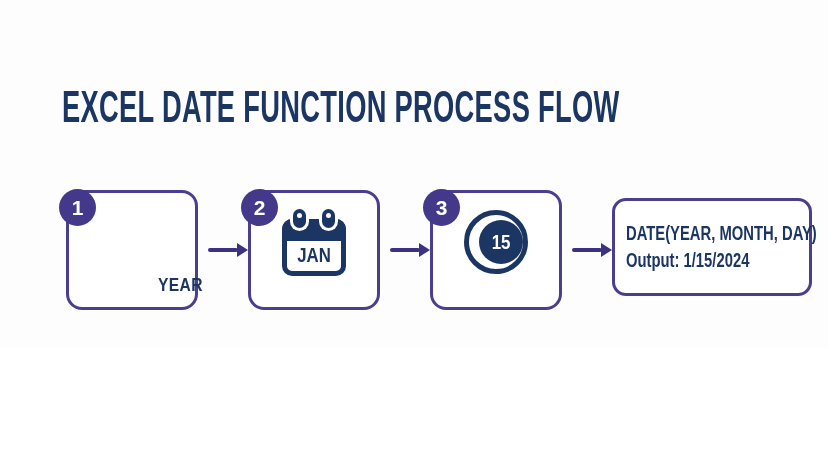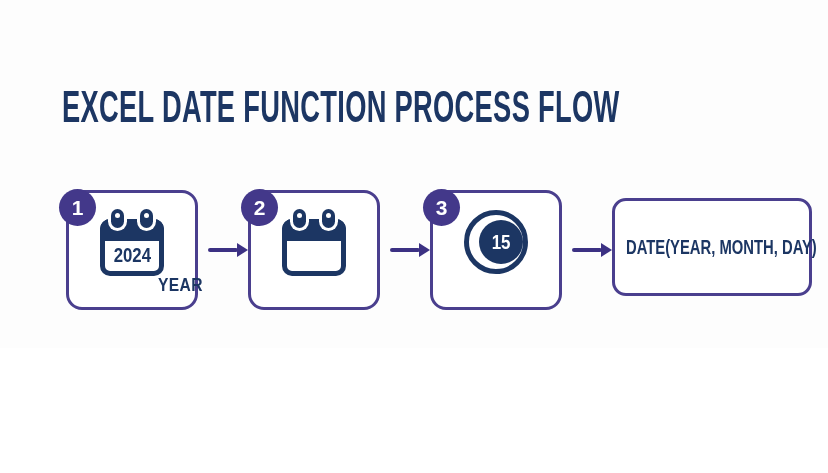--- a/index.html
+++ b/index.html
@@ -105,41 +105,35 @@
 <body>
 
 <div class="canvas">
 
   <div class="title">EXCEL DATE FUNCTION PROCESS FLOW</div>
 
   <div class="flow">
 
     <div class="step-box">
       <div class="badge">1</div>
-      <div class="cal">
-        <div class="cal-body"></div>
-        <div class="cal-header"></div>
-        <div class="cal-ring left"></div>
-        <div class="cal-ring right"></div>
-        <div class="cal-value"><span>2024</span></div>
-      </div>
       <div class="step-label"><span>YEAR</span></div>
     </div>
 
     <div class="arrow-wrap">
       <div class="arrow"></div>
     </div>
 
     <div class="step-box">
       <div class="badge">2</div>
       <div class="cal">
         <div class="cal-body"></div>
         <div class="cal-header"></div>
         <div class="cal-ring left"></div>
         <div class="cal-ring right"></div>
+        <div class="cal-value"><span>JAN</span></div>
       </div>
     </div>
 
     <div class="arrow-wrap">
       <div class="arrow"></div>
     </div>
 
     <div class="step-box">
       <div class="badge">3</div>
       <div class="day">
@@ -148,16 +142,17 @@
           </div>
       </div>
     </div>
 
     <div class="arrow-wrap">
       <div class="arrow"></div>
     </div>
 
     <div class="output-box">
       <div class="output-line"><span>DATE(YEAR, MONTH, DAY)</span></div>
+      <div class="output-line"><span>Output: 1/15/2024</span></div>
     </div>
 
   </div>
 </div>
 
 </body></html>

